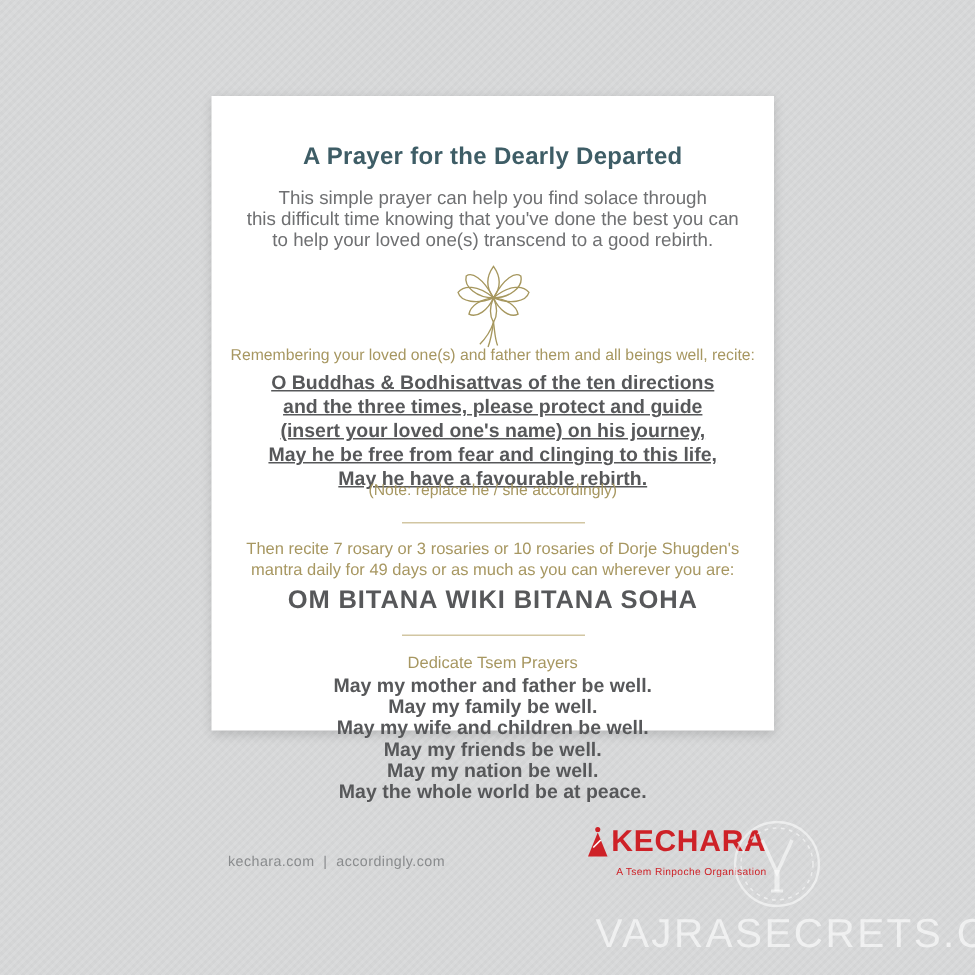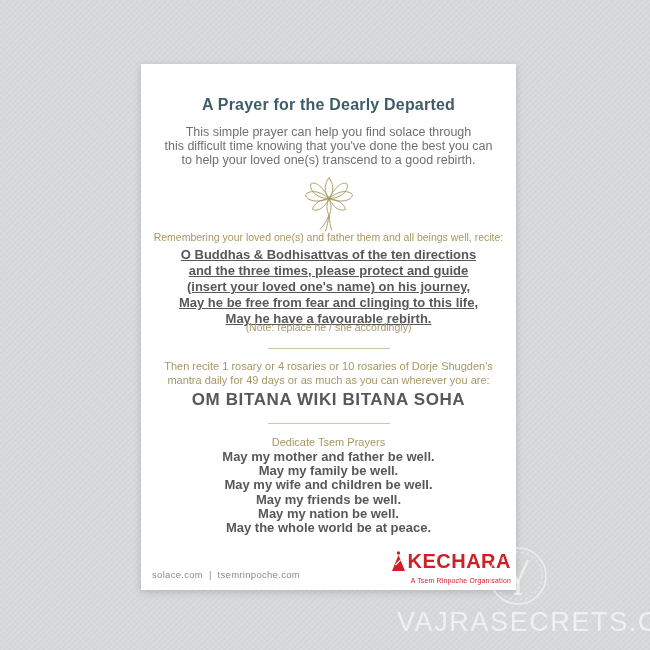--- a/index.html
+++ b/index.html
@@ -5,21 +5,21 @@
   html,body{margin:0;padding:0;}
   body{
     width:650px;height:650px;position:relative;overflow:hidden;
     font-family:"Liberation Sans", sans-serif;
     background-color:#d8d9da;
     background-image:
       repeating-linear-gradient(45deg, rgba(255,255,255,.06) 0 2px, rgba(0,0,0,0) 2px 4px),
       repeating-linear-gradient(-45deg, rgba(0,0,0,.025) 0 2px, rgba(0,0,0,0) 2px 4px);
   }
   .card{
-    position:absolute;left:141px;top:64px;width:375px;height:526px;
+    position:absolute;left:141px;top:64px;width:375px;height:423px;
     background:#ffffff;box-shadow:0 2px 7px rgba(0,0,0,.16);
     z-index:1;
   }
   .card .block{position:absolute;left:0;width:100%;text-align:center;}
   .title{top:32px;font-size:16px;font-weight:bold;color:#3e5d66;letter-spacing:.2px;}
   .intro{top:61px;font-size:12.5px;color:#6f7072;line-height:14px;white-space:pre-line;}
   .lotus-wrap{top:110px;}
   .remembering{top:167px;font-size:10.5px;color:#a79761;}
   .prayer{top:183px;font-size:13px;font-weight:bold;color:#57585a;line-height:16px;white-space:pre-line;text-decoration:underline;}
   .note{top:257px;font-size:10.5px;color:#a79761;}
@@ -85,39 +85,39 @@
   <div class="block prayer">O Buddhas &amp; Bodhisattvas of the ten directions
 and the three times, please protect and guide
 (insert your loved one's name) on his journey,
 May he be free from fear and clinging to this life,
 May he have a favourable rebirth.</div>
 
   <div class="block note">(Note: replace he / she accordingly)</div>
 
   <div class="divider divider-1"></div>
 
-  <div class="block then-recite">Then recite 1 rosary or 4 rosaries or 10 rosaries of Dorje Shugden's
+  <div class="block then-recite">Then recite 7 rosary or 3 rosaries or 10 rosaries of Dorje Shugden's
 mantra daily for 49 days or as much as you can wherever you are:</div>
 
   <div class="block mantra">OM BITANA WIKI BITANA SOHA</div>
 
   <div class="divider divider-2"></div>
 
   <div class="block dedicate-heading">Dedicate Tsem Prayers</div>
 
   <div class="block dedication">
     <span class="lines">May my mother and father be well.
 May my family be well.
 May my wife and children be well.
 May my friends be well.
 May my nation be well.
 May the whole world be at peace.</span>
   </div>
 
-  <div class="footer-sites">solace.com  |  tsemrinpoche.com</div>
+  <div class="footer-sites">kechara.com  |  accordingly.com</div>
 
   <div class="kechara">
     <div class="row">
       <span class="flame">
         <svg width="15" height="21" viewBox="0 0 15 21" aria-hidden="true">
           <circle cx="7.5" cy="2" r="1.7" fill="#ce2127"></circle>
           <path d="M7.5 4 L14 20 H1 Z" fill="#ce2127"></path>
           <path d="M4.5 14 L9.5 9" stroke="#ffffff" stroke-width="1.1"></path>
         </svg>
       </span>

